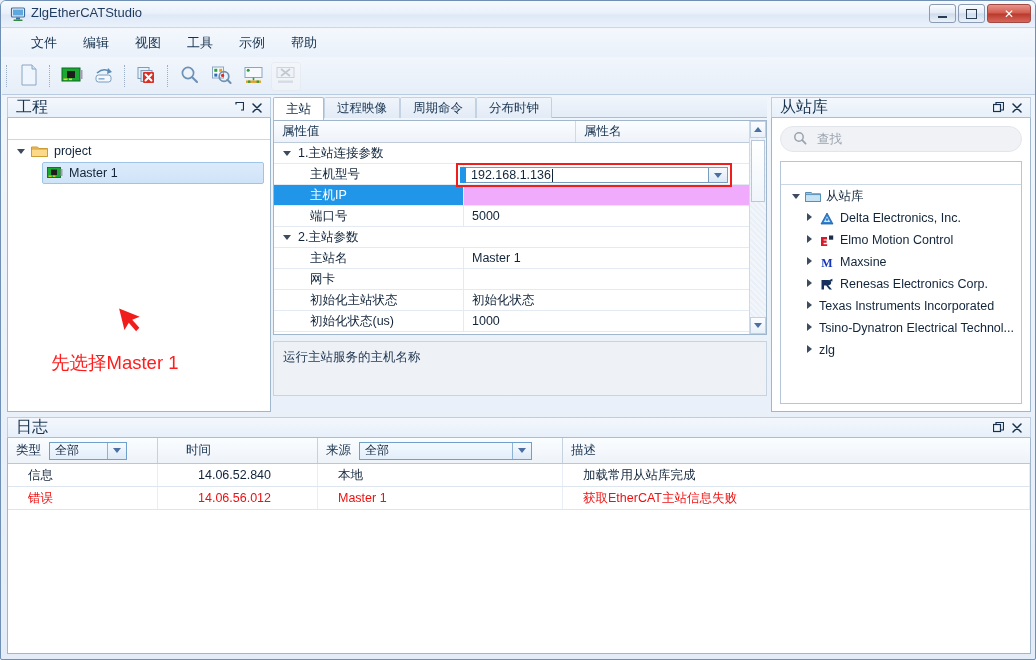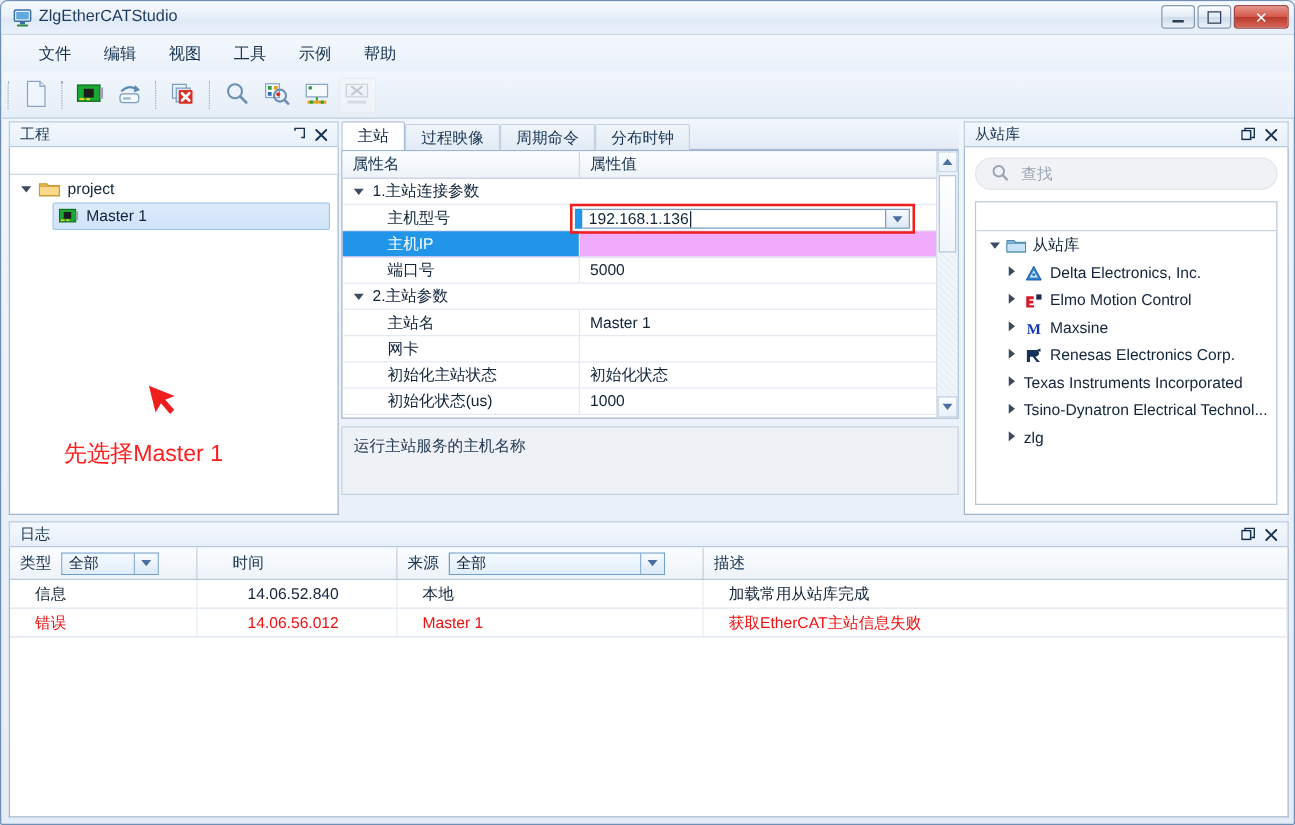--- a/index.html
+++ b/index.html
@@ -85,21 +85,21 @@
   .tb-btn.disabled { opacity: .45; }
 
   
   .panel-caption {
     background: linear-gradient(to bottom, #f4f8fd 0%, #e7eff9 100%);
     border: 1px solid #bccee2;
     border-bottom: 1px solid #a9bdd4;
     height: 21px; display: flex; align-items: center;
     box-sizing: border-box; padding: 0 4px 0 8px;
   }
-  .panel-caption .cap-title { font-size: 12px; color: #1b3category; color:#183450; flex: 1; }
+  .panel-caption .cap-title { font-size: 16px; color: #1b3category; color:#183450; flex: 1; }
   .cap-btns { display: flex; align-items: center; gap: 7px; padding-right: 3px; }
   .cap-btn { width: 12px; height: 12px; display: flex; align-items: center; justify-content: center; }
 
   
   #project-panel {
     position: absolute; left: 6px; top: 96px; width: 264px; height: 316px;
     box-sizing: border-box;
   }
   #project-panel .body {
     height: 294px; background: #ffffff;
@@ -129,21 +129,21 @@
     position: absolute; left: 43px; top: 232px;
     color: #ff1c1c; font-size: 18.5px; font-weight: 500;
     font-family: "Liberation Sans", sans-serif; white-space: nowrap;
   }
   .annot-arrow { position: absolute; left: 108px; top: 186px; }
 
   
   #center-panel {
     position: absolute; left: 272px; top: 96px; width: 494px; height: 316px;
   }
-  .tabstrip { display: flex; height: 23px; align-items: flex-end; }
+  .tabstrip { display: flex; height: 23px; }
   .tab {
     height: 21px; padding: 0 12px; font-size: 12.5px; color: #173350;
     display: flex; align-items: center;
     background: linear-gradient(to bottom, #f0f5fb 0%, #e2ebf6 100%);
     border: 1px solid #c3d2e3; border-bottom: none;
     box-sizing: border-box; border-radius: 2px 2px 0 0;
   }
   .tab.active {
     height: 23px; background: #ffffff; border-color: #a9bdd4;
     color: #0f2744;
@@ -498,22 +498,22 @@
     <div class="tabstrip">
       <div class="tab active">主站</div>
       <div class="tab">过程映像</div>
       <div class="tab">周期命令</div>
       <div class="tab">分布时钟</div>
       <div class="tab-filler"></div>
     </div>
 
     <div class="grid-wrap">
       <div class="grid-header">
+        <div class="gh-cell gh-value">属性值</div>
         <div class="gh-cell gh-name">属性名</div>
-        <div class="gh-cell gh-value">属性值</div>
       </div>
 
       <div class="grid-body">
         <div class="grow group">
           <div class="cname">
             <span class="grp-twisty"><span class="tri-down" style="display:inline-block;"></span></span>
             <span>1.主站连接参数</span>
           </div>
         </div>
 

